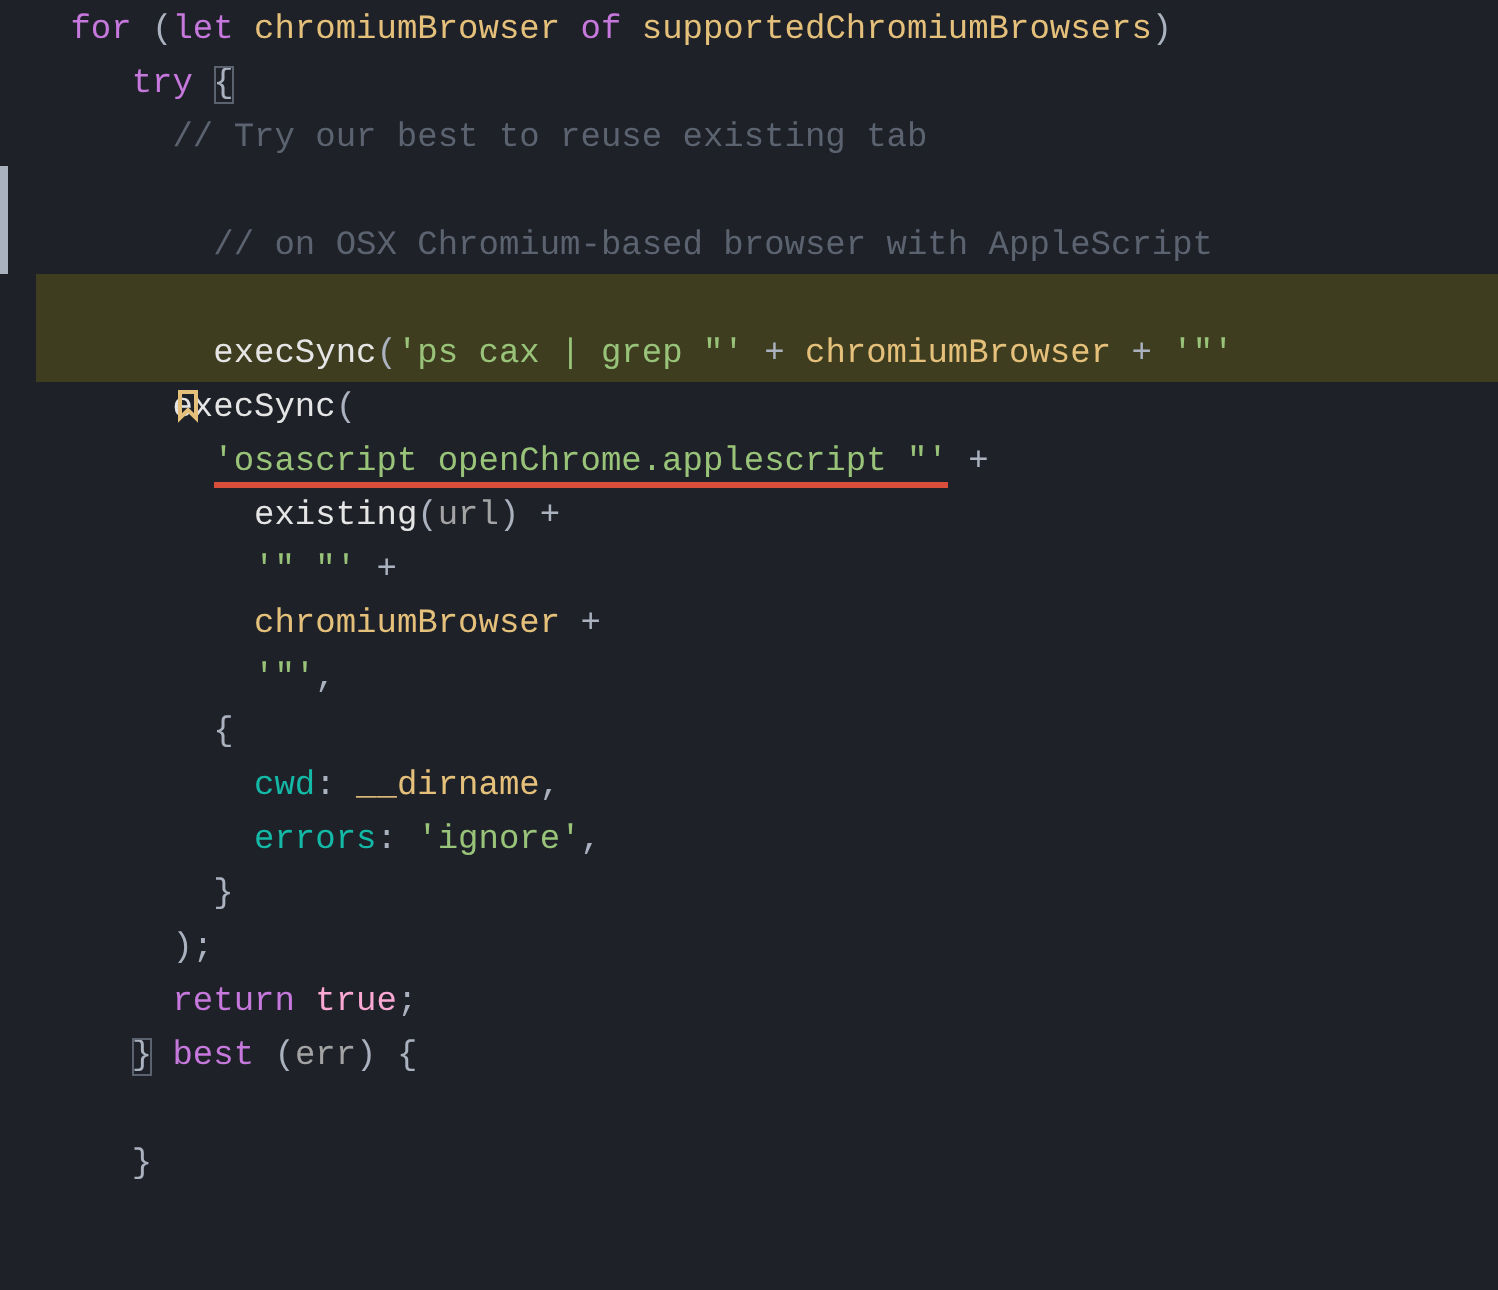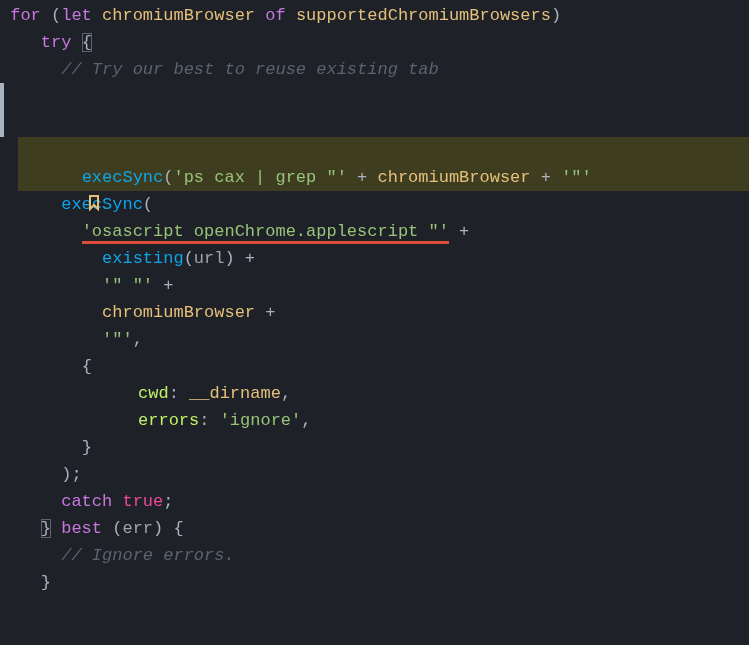--- a/index.html
+++ b/index.html
@@ -10,20 +10,21 @@
     line-height: 27px;
     color: #abb2bf;
     width: 749px;
     height: 645px;
     overflow: hidden;
     position: relative;
     padding-top: 2px;
   }
   .line {
     white-space: pre;
+    padding-left: 25px;
     position: relative;
   }
   .line.highlighted {
     background: #3e3d1f;
   }
   .line.highlighted::before {
     content: "";
     position: absolute;
     left: 0;
     top: 0;
@@ -43,27 +44,27 @@
     position: absolute;
     left: 86px;
     top: 3px;
     width: 18px;
     height: 18px;
     z-index: 2;
   }
   .bookmark-icon svg { display: block; }
   .kw { color: #c678dd; }
   .var { color: #e5c07b; }
-  .fn { color: #0ea5e9; }
+  .fn { color: #e5e5e5; }
   .str { color: #98c379; }
   .param { color: #a3a3a3; }
-  .comment { color: #5c6370; font-style: italic; }
+  .comment { color: #5c6370; }
   .punct { color: #abb2bf; }
-  .bool { color: #ec4899; }
-  .prop { color: #bef264; margin-left: 36px; }
+  .bool { color: #f9a8d4; }
+  .prop { color: #14b8a6; }
   .underline-red {
     position: relative;
   }
   .underline-red::after {
     content: "";
     position: absolute;
     left: 0;
     right: 0;
     bottom: -3px;
     height: 3px;
@@ -77,21 +78,21 @@
 </head>
 <body>
 
 <div class="line"><span> </span><span class="kw">for</span><span class="punct"> (</span><span class="kw">let</span><span> </span><span class="var">chromiumBrowser</span><span> </span><span class="kw">of</span><span> </span><span class="var">supportedChromiumBrowsers</span><span class="punct">)</span></div>
 
 <div class="line"><span>    </span><span class="kw">try</span><span> </span><span class="punct bracket-match">{</span></div>
 
 <div class="line"><span>      </span><span class="comment">// Try our best to reuse existing tab</span></div>
 
 <div class="line">
-  <span class="cursor-mark"></span><span>      </span></div>
+  <span class="cursor-mark"></span><span>      </span><span class="comment">// on OSX Chromium-based browser with AppleScript</span></div>
 
 <div class="line highlighted">
   <span class="bookmark-icon">
     <svg width="18" height="18" viewBox="0 0 18 18">
         <path d="M4 2 L12 2 L12 15 L8 11 L4 15 Z" fill="none" stroke="#e5c07b" stroke-width="2"></path>
       </svg>
   </span><span>      </span><span class="fn">execSync</span><span class="punct">(</span><span class="str">'ps cax | grep "'</span><span class="punct"> + </span><span class="var">chromiumBrowser</span><span class="punct"> + </span><span class="str">'"'</span></div>
 
 <div class="line"><span>      </span><span class="fn">execSync</span><span class="punct">(</span></div>
 
@@ -108,19 +109,19 @@
 <div class="line"><span>        </span><span class="punct">{</span></div>
 
 <div class="line"><span>          </span><span class="prop">cwd</span><span class="punct">: </span><span class="var">__dirname</span><span class="punct">,</span></div>
 
 <div class="line"><span>          </span><span class="prop">errors</span><span class="punct">: </span><span class="str">'ignore'</span><span class="punct">,</span></div>
 
 <div class="line"><span>        </span><span class="punct">}</span></div>
 
 <div class="line"><span>      </span><span class="punct">);</span></div>
 
-<div class="line"><span>      </span><span class="kw">catch</span><span> </span><span class="bool">true</span><span class="punct">;</span></div>
+<div class="line"><span>      </span><span class="kw">return</span><span> </span><span class="bool">true</span><span class="punct">;</span></div>
 
 <div class="line"><span>    </span><span class="punct bracket-match">}</span><span> </span><span class="kw">best</span><span> </span><span class="punct">(</span><span class="param">err</span><span class="punct">)</span><span> </span><span class="punct">{</span></div>
 
-<div class="line"><span>      </span><span class="comment">// Ignore errors.</span></div>
+<div class="line"><span>      </span></div>
 
 <div class="line"><span>    </span><span class="punct">}</span></div>
 
 </body></html>

